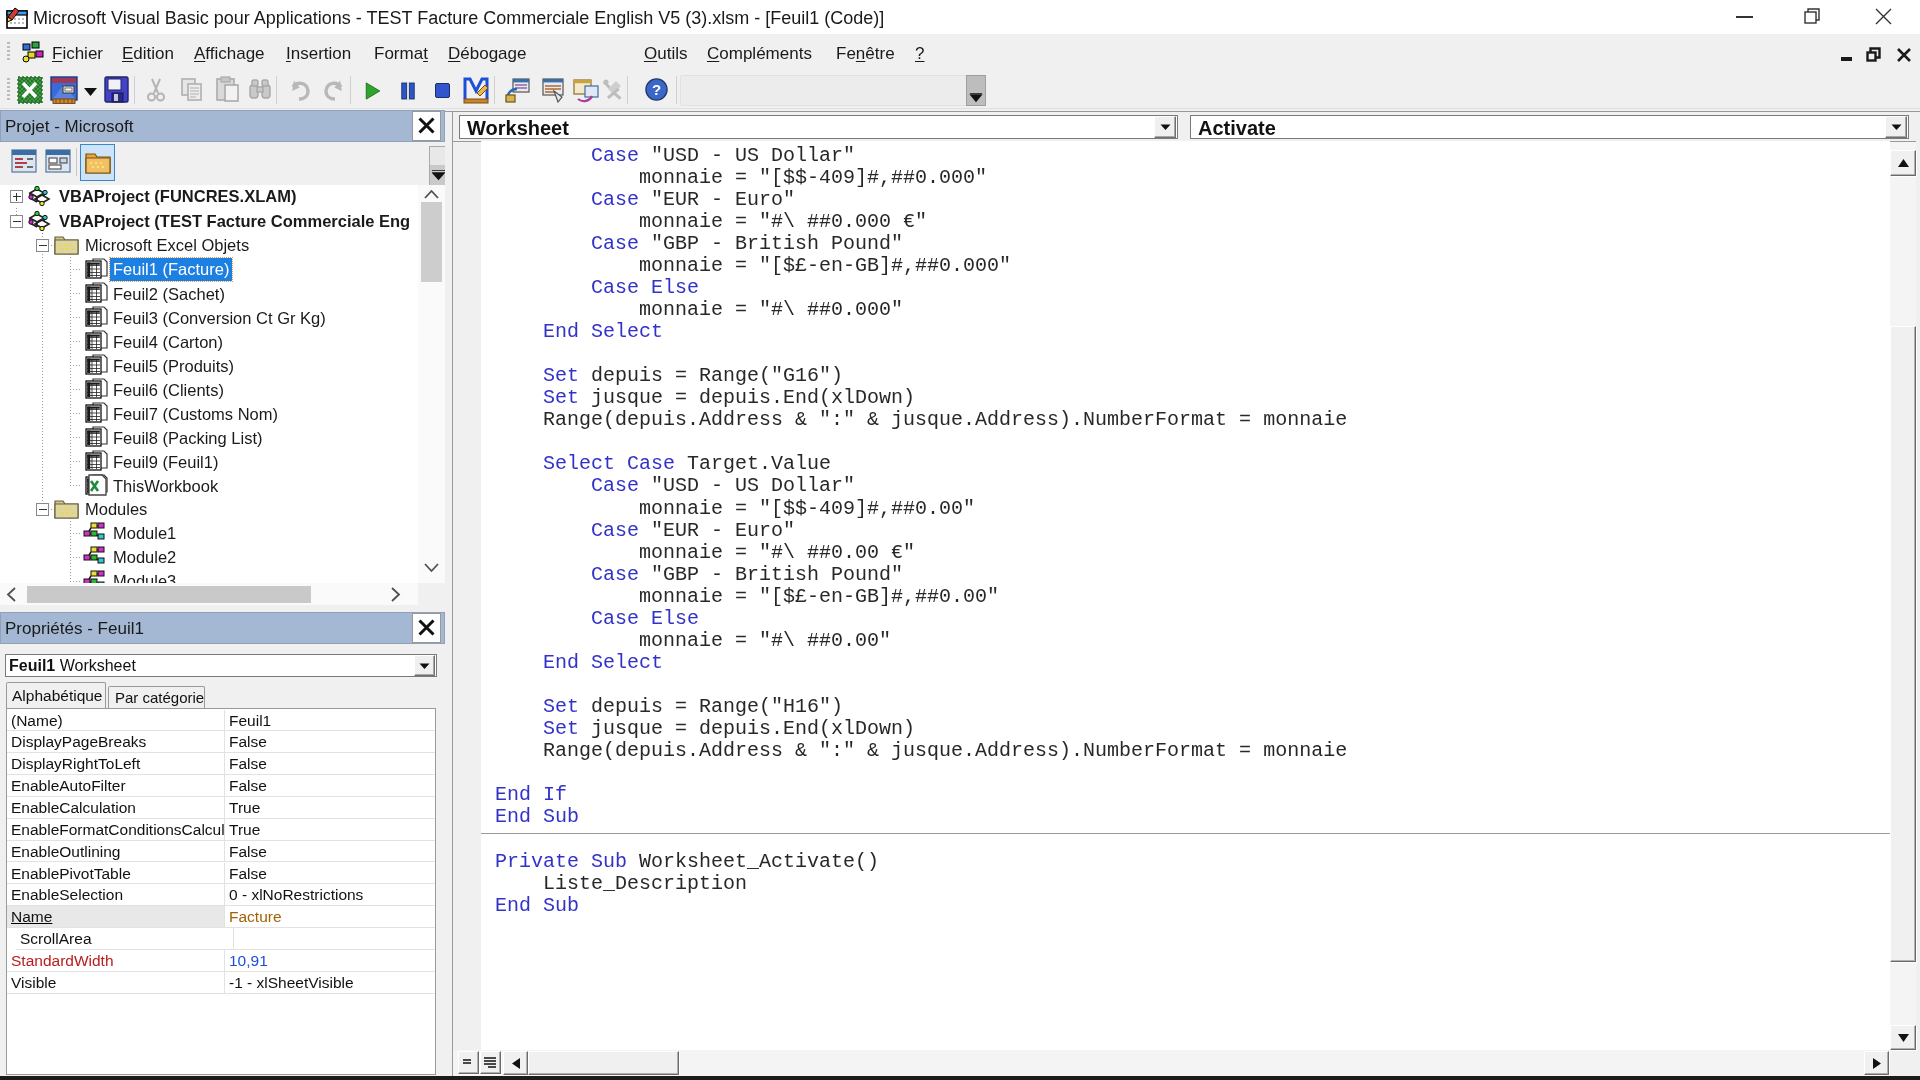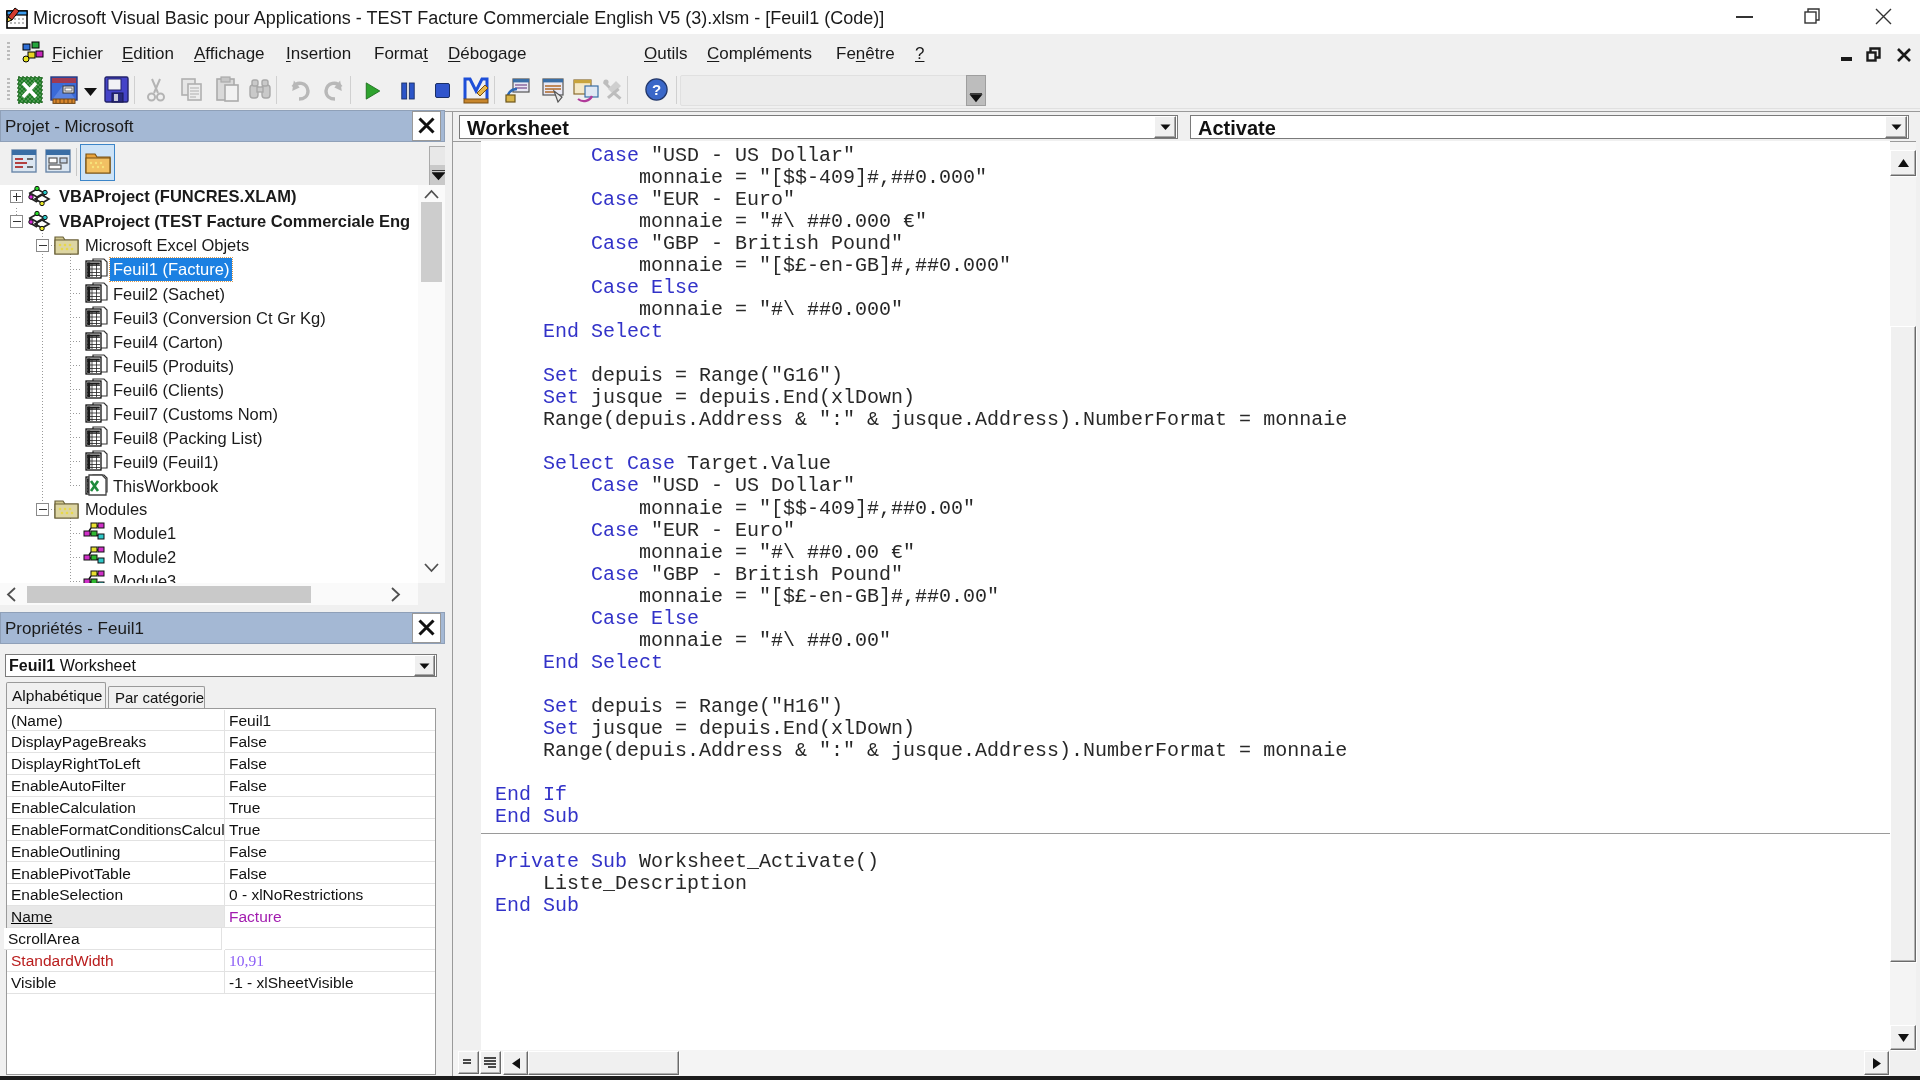--- a/index.html
+++ b/index.html
@@ -543,33 +543,33 @@
 <div class="abs" style="left:7px;top:884.3px;width:218px;height:21.85px;background:#fff;border-bottom:1px solid #e2e2e2;border-right:1px solid #e2e2e2;overflow:hidden;">
     <div style="margin:0px 0 0 4px;font-size:15.5px;color:#111;white-space:nowrap;margin-top:2px;">EnableSelection</div>
   </div>
 <div class="abs" style="left:225px;top:884.3px;width:210px;height:21.85px;border-bottom:1px solid #e2e2e2;overflow:hidden;">
     <div style="margin:0px 0 0 4px;font-size:15.5px;color:#111;white-space:nowrap;margin-top:2px;">0 - xlNoRestrictions</div>
   </div>
 <div class="abs" style="left:7px;top:906.1px;width:218px;height:21.85px;background:#e8e8e8;border-bottom:1px solid #e2e2e2;border-right:1px solid #e2e2e2;overflow:hidden;text-decoration:underline;">
     <div style="margin:0px 0 0 4px;font-size:15.5px;color:#111;white-space:nowrap;margin-top:2px;">Name</div>
   </div>
 <div class="abs" style="left:225px;top:906.1px;width:210px;height:21.85px;border-bottom:1px solid #e2e2e2;overflow:hidden;">
-    <div style="margin:18px 0 0 4px;font-size:15.5px;color:#a21caf;white-space:nowrap;margin-top:2px;">Facture</div>
-  </div>
-<div class="abs" style="left:4px;top:928.0px;width:218px;height:21.85px;background:#fff;border-bottom:1px solid #e2e2e2;border-right:1px solid #e2e2e2;overflow:hidden;">
+    <div style="margin:18px 0 0 4px;font-size:15.5px;color:#a16207;white-space:nowrap;margin-top:2px;">Facture</div>
+  </div>
+<div class="abs" style="left:16px;top:928.0px;width:218px;height:21.85px;background:#fff;border-bottom:1px solid #e2e2e2;border-right:1px solid #e2e2e2;overflow:hidden;">
     <div style="margin:0px 0 0 4px;font-size:15.5px;color:#111;white-space:nowrap;margin-top:2px;">ScrollArea</div>
   </div>
 <div class="abs" style="left:225px;top:928.0px;width:210px;height:21.85px;border-bottom:1px solid #e2e2e2;overflow:hidden;">
     <div style="margin:0px 0 0 4px;font-size:15.5px;color:#111;white-space:nowrap;margin-top:2px;"></div>
   </div>
 <div class="abs" style="left:7px;top:949.9px;width:218px;height:21.85px;background:#fff;border-bottom:1px solid #e2e2e2;border-right:1px solid #e2e2e2;overflow:hidden;">
     <div style="margin:15px 0 0 4px;font-size:15.5px;color:#b91c1c;white-space:nowrap;margin-top:2px;">StandardWidth</div>
   </div>
 <div class="abs" style="left:225px;top:949.9px;width:210px;height:21.85px;border-bottom:1px solid #e2e2e2;overflow:hidden;">
-    <div style="margin:0px 8px 0 4px;font-size:15.5px;color:#8b5cf6;white-space:nowrap;margin-top:2px;font-family:Liberation Serif, serif;">10,91</div>
+    <div style="margin:0px 8px 0 4px;font-size:15.5px;color:#1d4ed8;white-space:nowrap;margin-top:2px;">10,91</div>
   </div>
 <div class="abs" style="left:7px;top:971.7px;width:218px;height:21.85px;background:#fff;border-bottom:1px solid #e2e2e2;border-right:1px solid #e2e2e2;overflow:hidden;">
     <div style="margin:0px 0 0 4px;font-size:15.5px;color:#111;white-space:nowrap;margin-top:2px;">Visible</div>
   </div>
 <div class="abs" style="left:225px;top:971.7px;width:210px;height:21.85px;border-bottom:1px solid #e2e2e2;overflow:hidden;">
     <div style="margin:0px 0 0 4px;font-size:15.5px;color:#111;white-space:nowrap;margin-top:2px;">-1 - xlSheetVisible</div>
   </div>
 <div class="abs" style="left:445px;top:110px;width:1475px;height:966px;background:#f0f0f0;"></div>
 <div class="abs" style="left:445px;top:111px;width:1475px;height:1px;background:#9a9a9a;"></div>
 <div class="abs" style="left:452px;top:112px;width:1px;height:964px;background:#9a9a9a;"></div>

